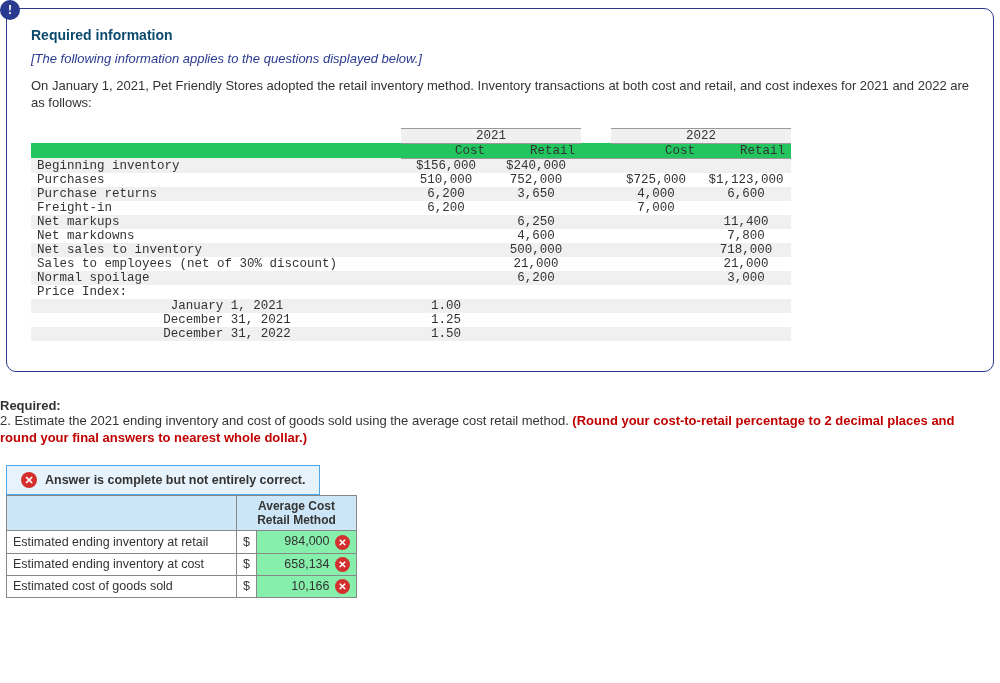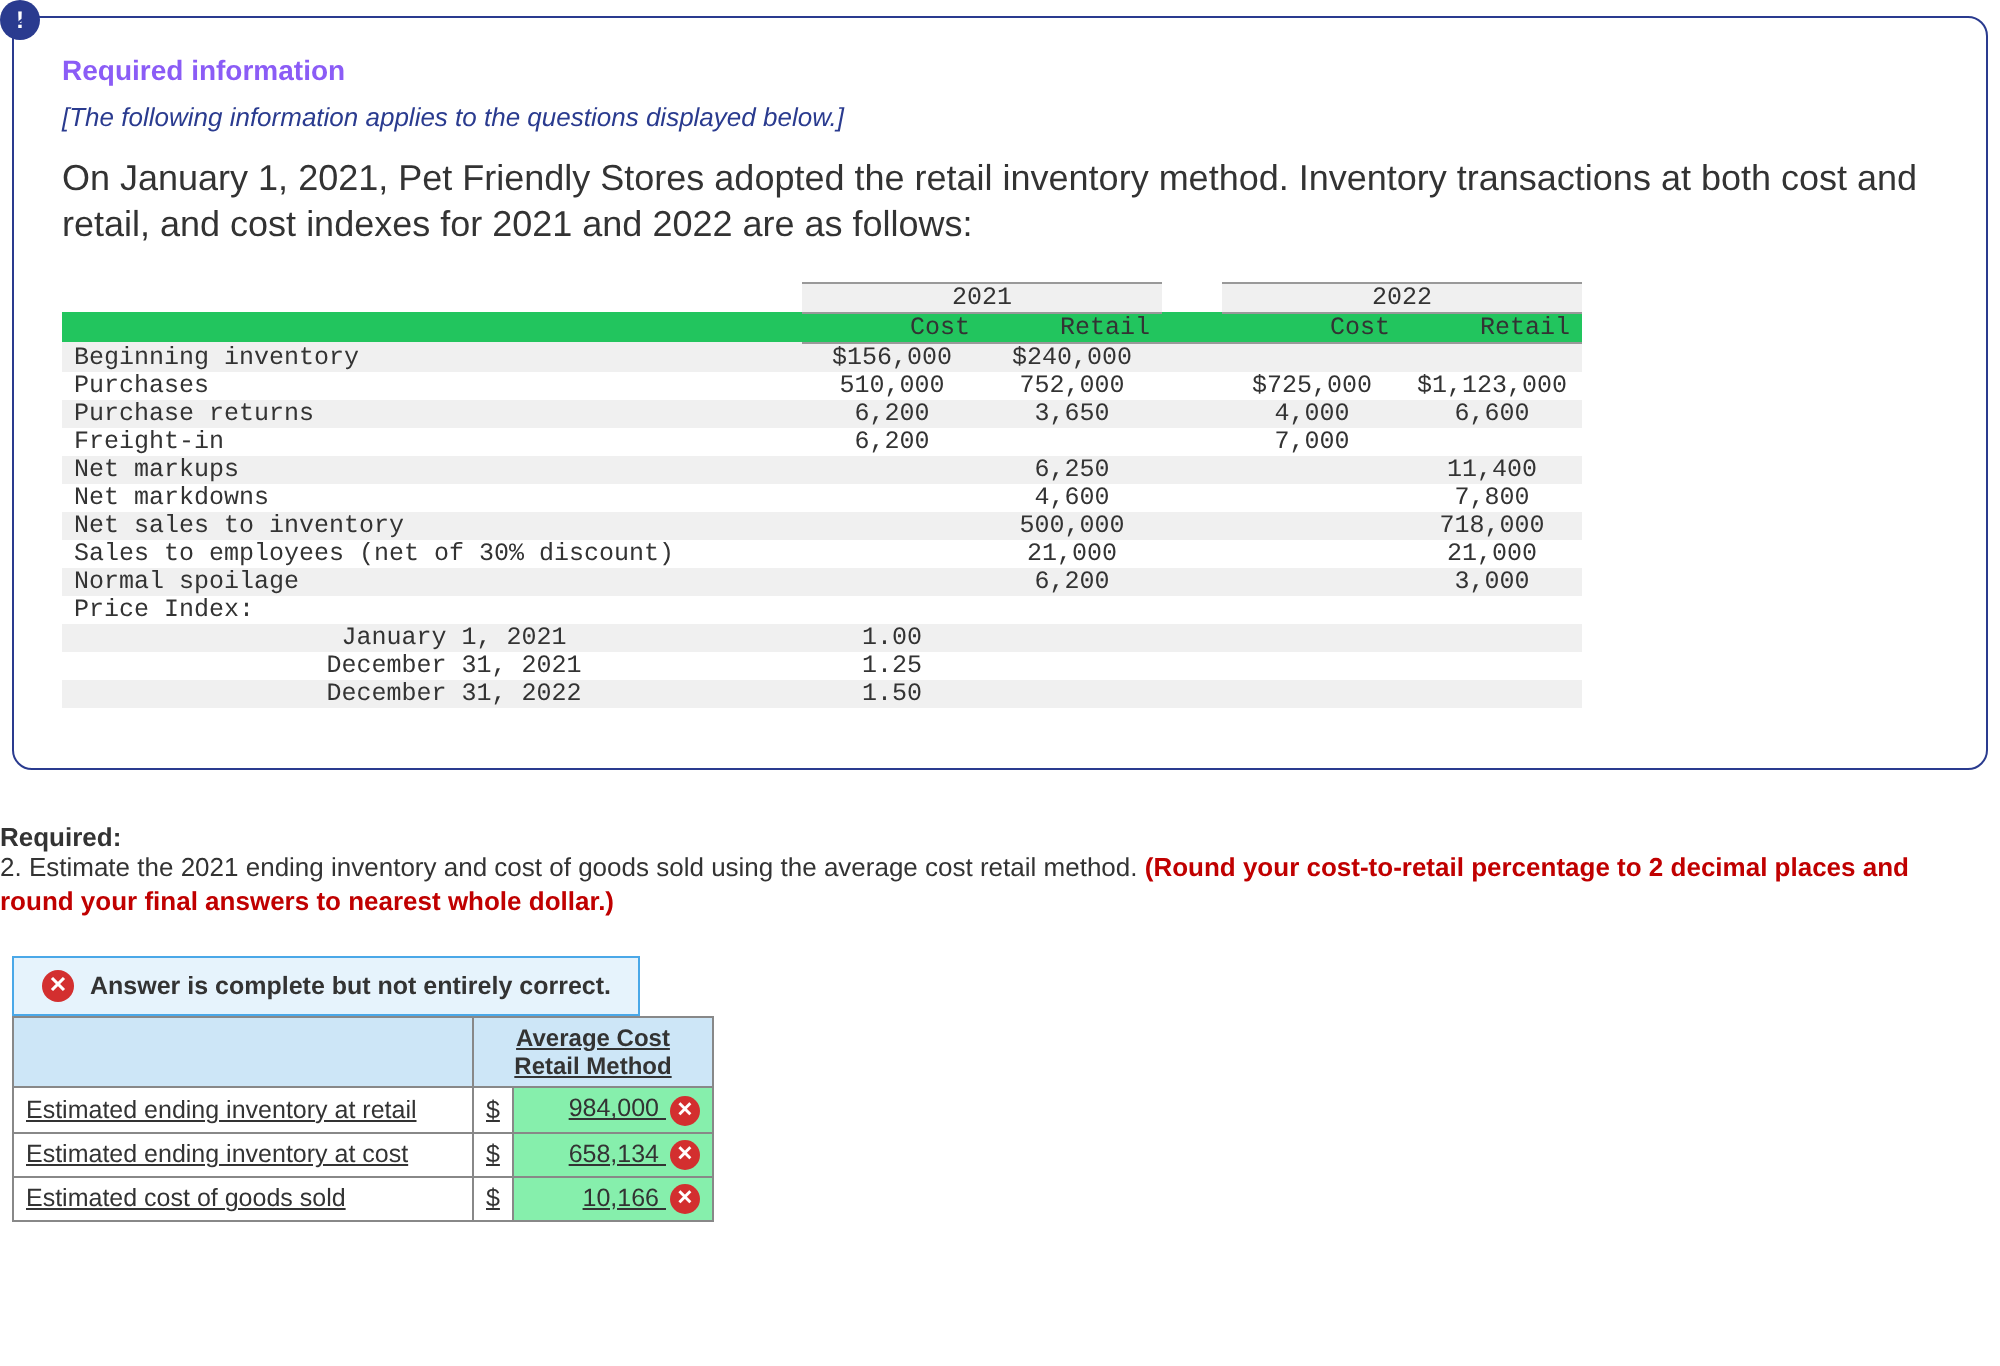--- a/index.html
+++ b/index.html
@@ -1,38 +1,38 @@
 <!DOCTYPE html>
 <html><head>
 <meta charset="utf-8">
 <style>
   * { box-sizing: border-box; margin: 0; padding: 0; }
   body { font-family: Arial, sans-serif; font-size: 13px; color: #333; background: #fff; }
   .page { width: 1000px; }
   .alert-icon { position: absolute; top: 0; left: 0; width: 20px; height: 20px; background: #2a3b8f; border-radius: 50%; color: #fff; text-align: center; line-height: 20px; font-weight: bold; font-size: 12px; }
   .required-box { margin: 8px 6px 0 6px; border: 1px solid #2a3b8f; border-radius: 10px; padding: 18px 24px 30px 24px; position: relative; }
-  .req-heading { color: #8b5cf6; font-weight: bold; font-size: 14px; margin-bottom: 8px; }
+  .req-heading { color: #0c4a6e; font-weight: bold; font-size: 14px; margin-bottom: 8px; }
   .req-sub { color: #2a3b8f; font-style: italic; font-size: 13px; margin-bottom: 12px; }
-  .req-body { font-size: 18px; color: #333; line-height: 1.3; margin-bottom: 16px; }
+  .req-body { font-size: 13px; color: #333; line-height: 1.3; margin-bottom: 16px; }
   .data-table { font-family: "Courier New", monospace; font-size: 12.5px; border-collapse: collapse; }
   .data-table td { padding: 0 6px; white-space: pre; }
   .hdr-row td { border-top: 1px solid #999; border-bottom: 1px solid #999; text-align: center; background: #f0f0f0; margin-top: 28px; }
   .sub-row td { border-bottom: 1px solid #999; text-align: right; background: #22c55e; }
   .label-col { width: 370px; text-align: left; }
   .num-col { width: 90px; text-align: center; }
   .stripe { background: #f0f0f0; }
   .indent { padding-left: 28px !important; text-align: center; }
   .section-required { margin: 26px 6px 0 0; }
   .req2-label { font-weight: bold; font-size: 13px; }
   .req2-body { font-size: 13px; line-height: 1.3; }
   .red-bold { color: #c00000; font-weight: bold; }
   .answer-banner { display: inline-flex; align-items: center; border: 1px solid #4aa8e8; background: #e6f3fc; padding: 6px 14px; margin: 18px 0 0 6px; font-weight: bold; font-size: 12.5px; }
   .x-icon { display: inline-block; width: 16px; height: 16px; background: #d32f2f; border-radius: 50%; color: #fff; text-align: center; line-height: 16px; font-size: 11px; font-weight: bold; margin-right: 8px; }
   .answer-table { border-collapse: collapse; margin: 0 0 0 6px; font-size: 12.5px; }
-  .answer-table td, .answer-table th { border: 1px solid #888; padding: 3px 6px; text-decoration: underline; }
+  .answer-table td, .answer-table th { border: 1px solid #888; padding: 3px 6px; }
   .answer-table .ah { background: #cde6f7; font-weight: bold; text-align: center; font-size: 12px; line-height: 1.2; }
   .answer-table .lbl { background: #fff; text-align: left; width: 230px; }
   .answer-table .cur { background: #fff; width: 20px; text-align: left; }
   .answer-table .val { background: #86efac; text-align: right; width: 100px; }
   .x-small { display: inline-block; width: 15px; height: 15px; background: #d32f2f; border-radius: 50%; color: #fff; text-align: center; line-height: 15px; font-size: 10px; font-weight: bold; vertical-align: middle; margin-left: 2px; }
   .corner-fill { background: #cde6f7; }
 </style>
 </head>
 <body>
 

